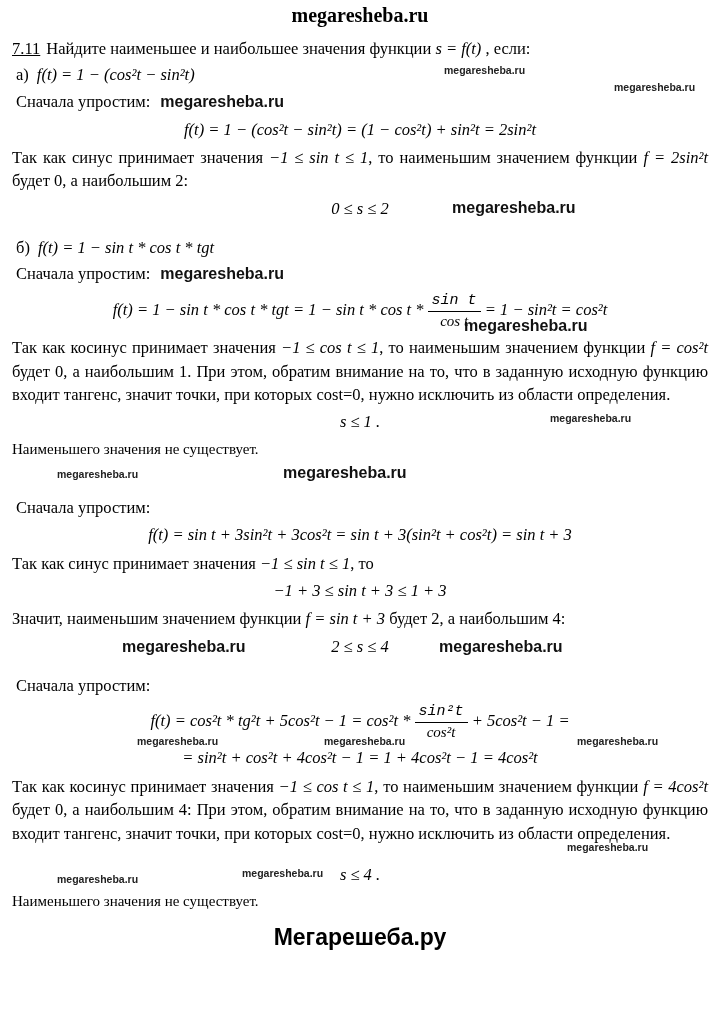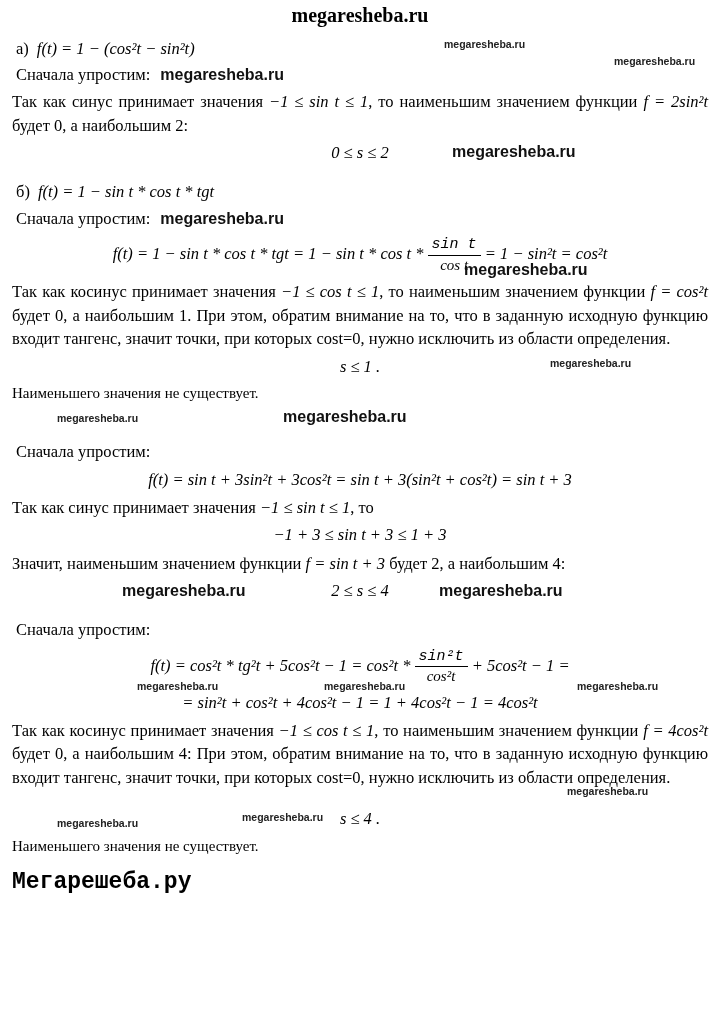--- a/index.html
+++ b/index.html
@@ -4,21 +4,21 @@
 <style>
   * { margin:0; padding:0; box-sizing:border-box; }
   html,body { background:#ffffff; }
   body {
     width:720px; height:1012px; overflow:hidden;
     font-family:"Liberation Serif", serif; color:#000;
   }
   .page { position:relative; width:720px; height:1012px; padding:4px 12px 12px 12px; background:#fff; }
 
   .doc-header { text-align:center; font-weight:bold; font-size:20px; margin-bottom:10px; font-family:"Liberation Serif", serif; }
-  .doc-footer { text-align:left; font-weight:bold; font-size:23px; margin-top:12px; font-family:Liberation Mono, monospace; }
+  .doc-footer { text-align:center; font-weight:bold; font-size:23px; margin-top:12px; font-family:Liberation Sans, sans-serif; }
 
   .para { font-size:16.5px; line-height:1.42; text-align:justify; }
   .line { font-size:16.5px; line-height:1.42; margin:3px 4px; position:relative; }
   .math { font-style:italic; }
   .problem-number { text-decoration:underline; margin-right:6px; }
   .part-label { margin-right:8px; }
 
   .formula-line { text-align:center; font-size:16.5px; margin:5px 0; position:relative; line-height:1.35; }
   .formula-tall { margin:7px 0; }
 
@@ -38,29 +38,33 @@
   .answer-row { position:relative; }
   .note-line { font-size:15px; line-height:1.42; margin:4px 0; }
 </style>
 </head>
 <body>
 
 <div class="page">
 
   <div class="doc-header">megaresheba.ru</div>
 
+  <p class="para"><span class="problem-number">7.11</span><span>Найдите наименьшее и наибольшее значения функции </span><span class="math">s = f(t)</span><span> , если:</span></p>
 
   <div class="section">
     <div class="line">
       <span class="part-label">а)</span><span class="math">f(t) = 1 − (cos²t − sin²t)</span>
       <span class="wm wm-sm abs" style="left:428px; top:0px;">megaresheba.ru</span>
       <span class="wm wm-sm abs" style="left:598px; top:17px;">megaresheba.ru</span>
     </div>
     <div class="line">
       <span>Сначала упростим:</span><span class="wm wm-lg inline-wm">megaresheba.ru</span>
+    </div>
+    <div class="formula-line">
+      <span class="math">f(t) = 1 − (cos²t − sin²t) = (1 − cos²t) + sin²t = 2sin²t</span>
     </div>
     <p class="para"><span>Так как синус принимает значения </span><span class="math">−1 ≤ sin t ≤ 1</span><span>, то наименьшим значением функции </span><span class="math">f = 2sin²t</span><span> будет 0, а наибольшим 2:</span></p>
     <div class="formula-line answer-row">
       <span class="math">0 ≤ s ≤ 2</span>
       <span class="wm wm-lg abs" style="left:440px; top:-1px;">megaresheba.ru</span>
     </div>
   </div>
 
   <div class="section gap-top">
     <div class="line">

